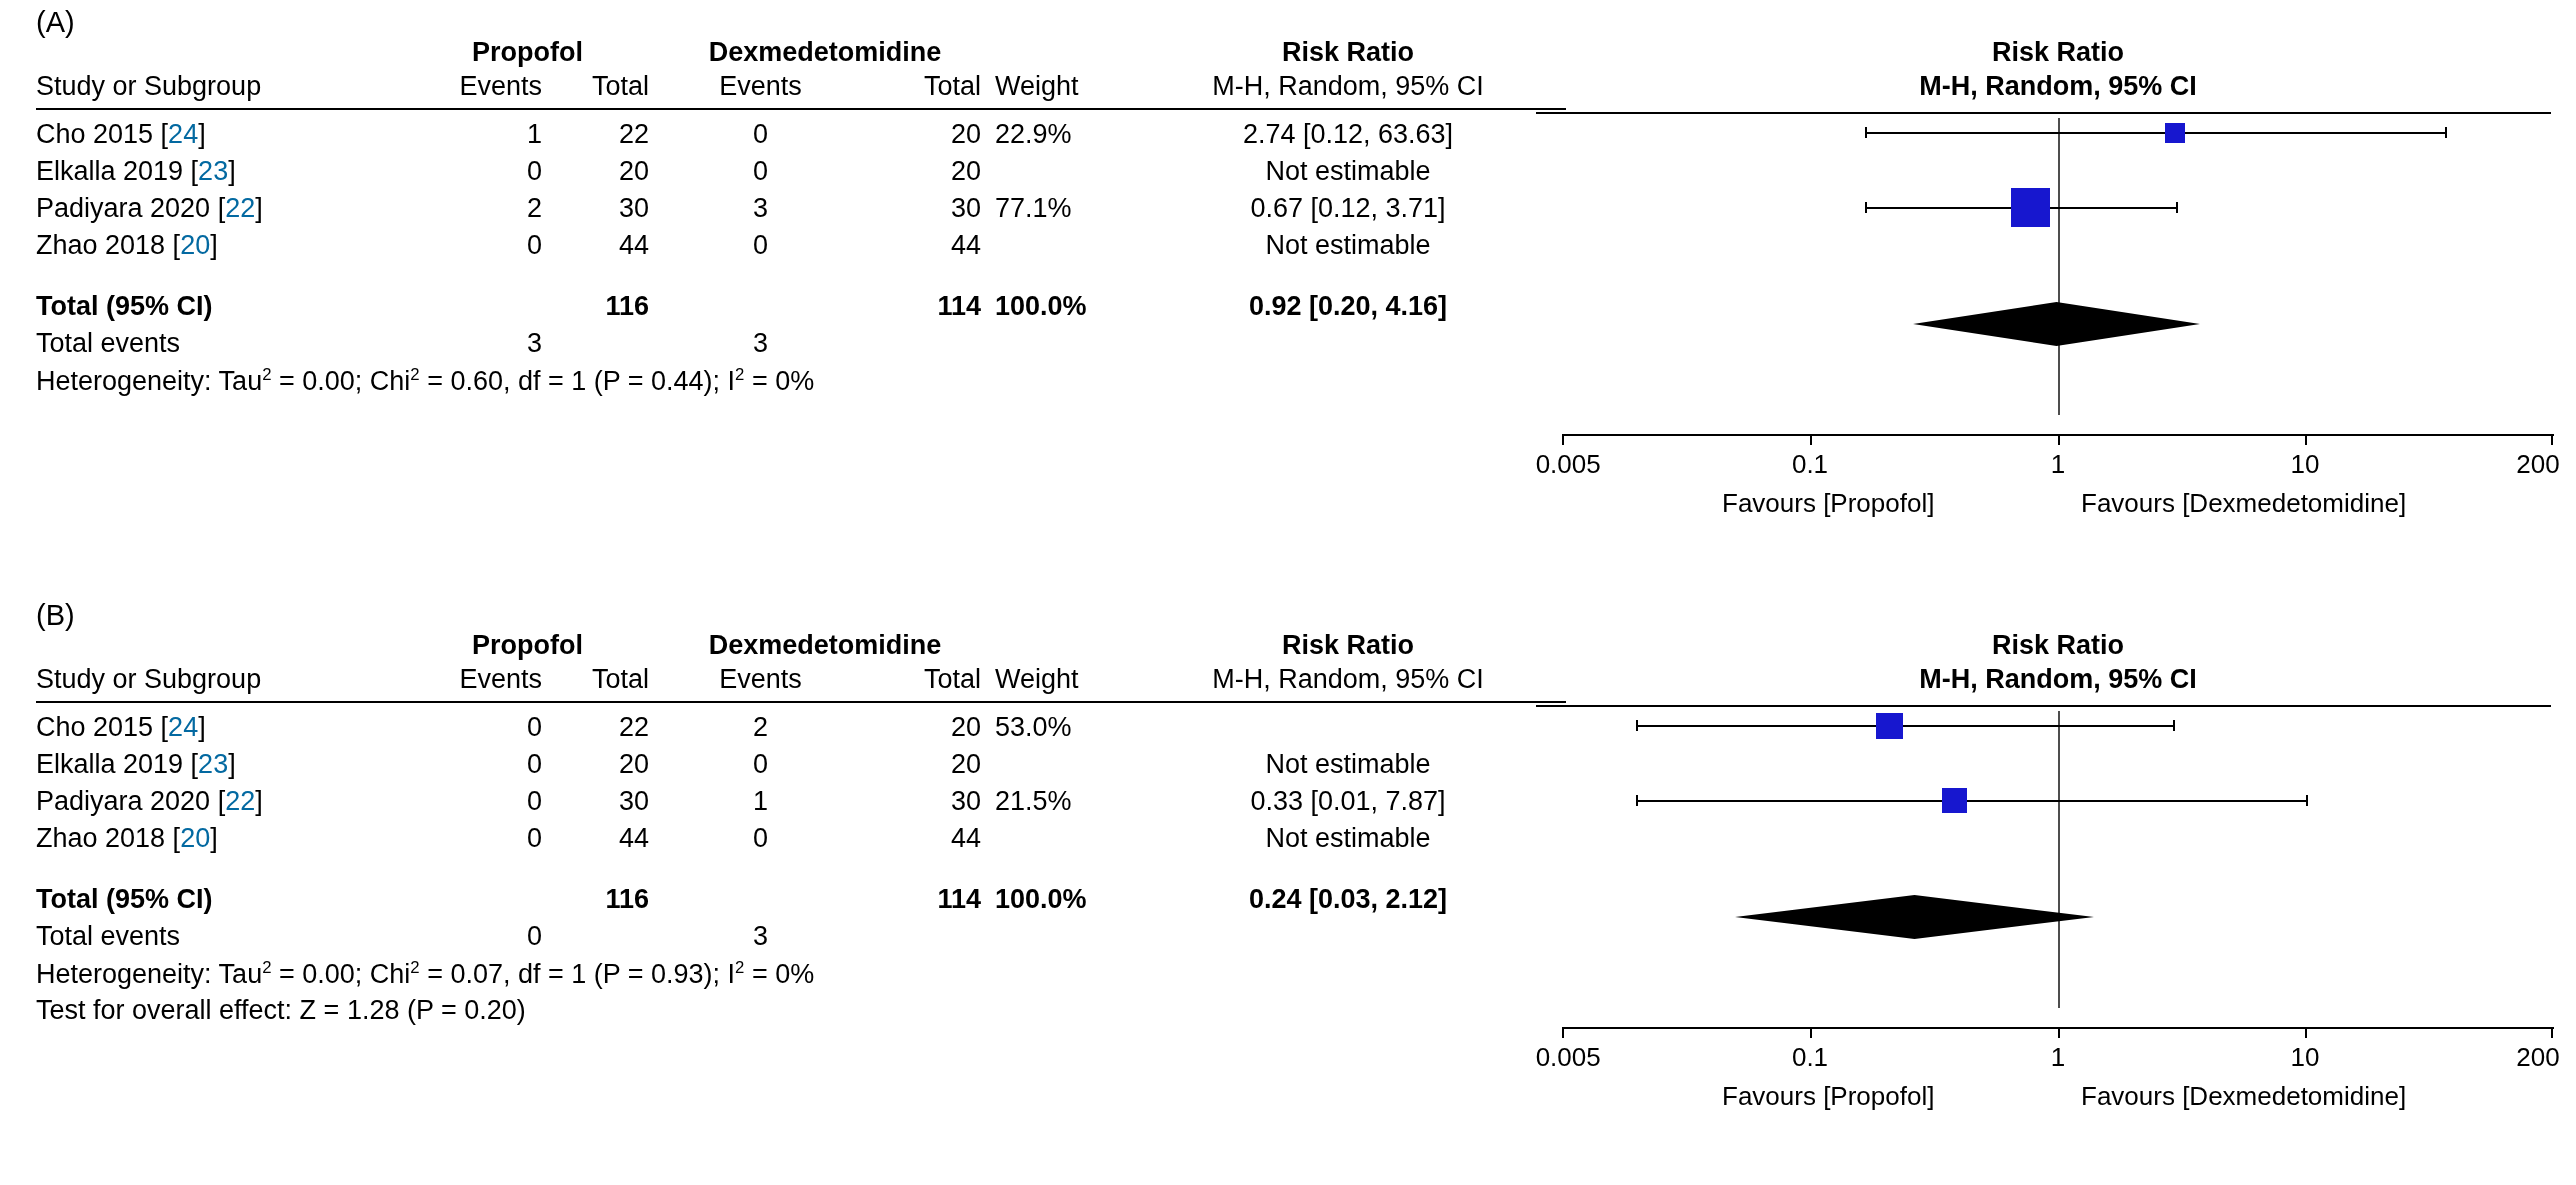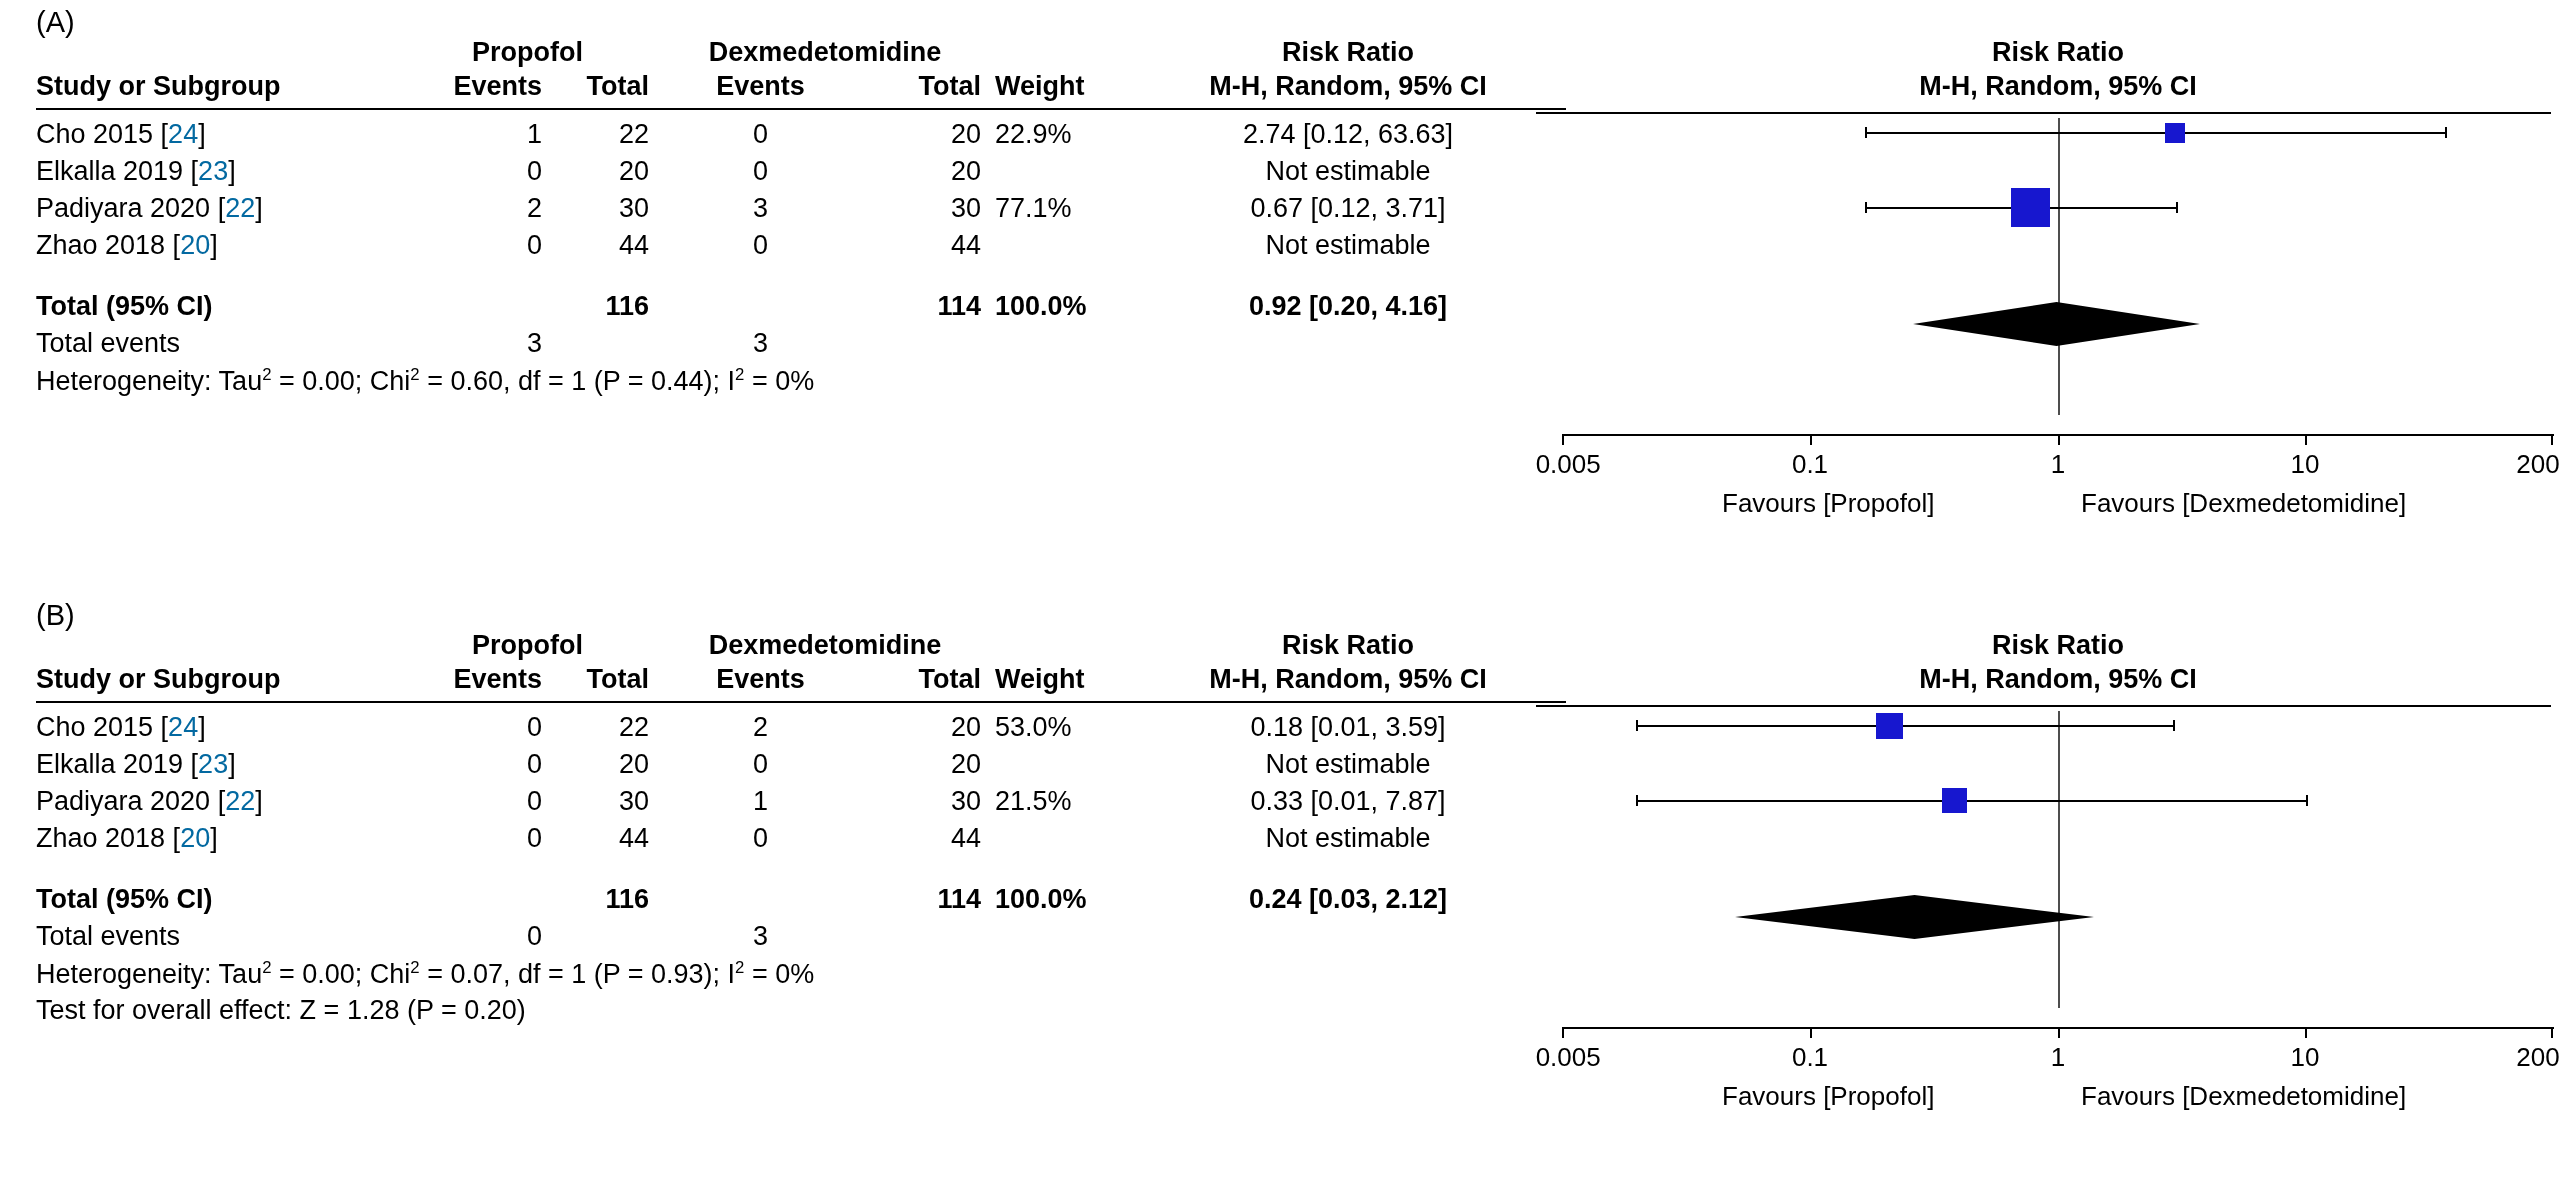--- a/index.html
+++ b/index.html
@@ -50,21 +50,21 @@
     font-weight: bold;
     text-align: center;
   }
   .hdr-propofol { left: 390px; width: 203px; }
   .hdr-dex { left: 625px; width: 328px; }
   .hdr-rr { left: 1109px; width: 406px; }
 
   .colhdr {
     position: relative;
     height: 37px;
-    font-weight: bold;
+    font-weight: normal;
     border-bottom: 2.3px solid #000;
   }
   .colhdr .c { position: absolute; }
   .c-study { left: 0px; }
   .c-ev1   { left: 389px; width: 117px; text-align: right; }
   .c-tot1  { left: 515px; width: 98px; text-align: right; }
   .c-ev2   { left: 654px; width: 141px; text-align: center; }
   .c-tot2  { left: 836px; width: 109px; text-align: right; }
   .c-wt    { left: 959px; width: 125px; text-align: left; }
   .c-rr    { left: 1101px; width: 422px; text-align: center; }
@@ -323,21 +323,20 @@
 
       <div style="height:9.4px"></div>
 
       <div class="row">
         <div class="c c-study"><span>Cho 2015 [</span><span class="ref">24</span><span>]</span></div>
         <div class="c c-ev1">0</div>
         <div class="c c-tot1">22</div>
         <div class="c c-ev2">2</div>
         <div class="c c-tot2">20</div>
         <div class="c c-wt">53.0%</div>
-        <div class="c c-rr">0.18 [0.01, 3.59]</div>
       </div>
       <div class="row">
         <div class="c c-study"><span>Elkalla 2019 [</span><span class="ref">23</span><span>]</span></div>
         <div class="c c-ev1">0</div>
         <div class="c c-tot1">20</div>
         <div class="c c-ev2">0</div>
         <div class="c c-tot2">20</div>
         <div class="c c-wt"></div>
         <div class="c c-rr">Not estimable</div>
       </div>

